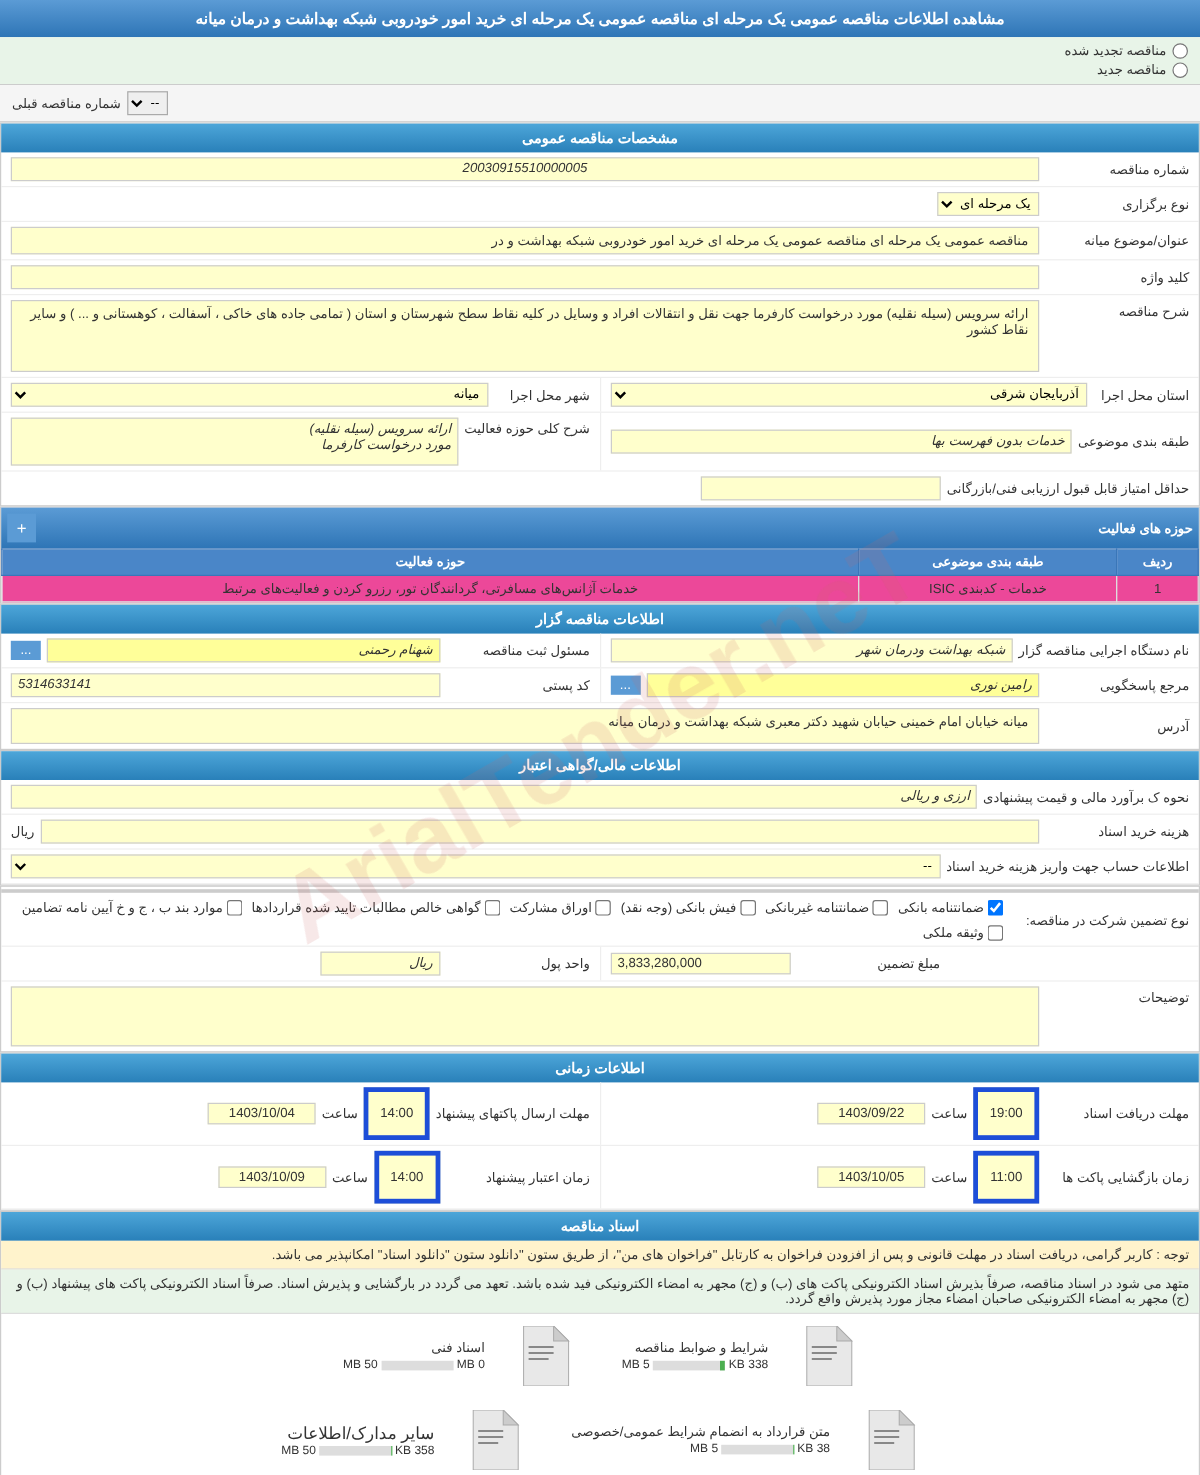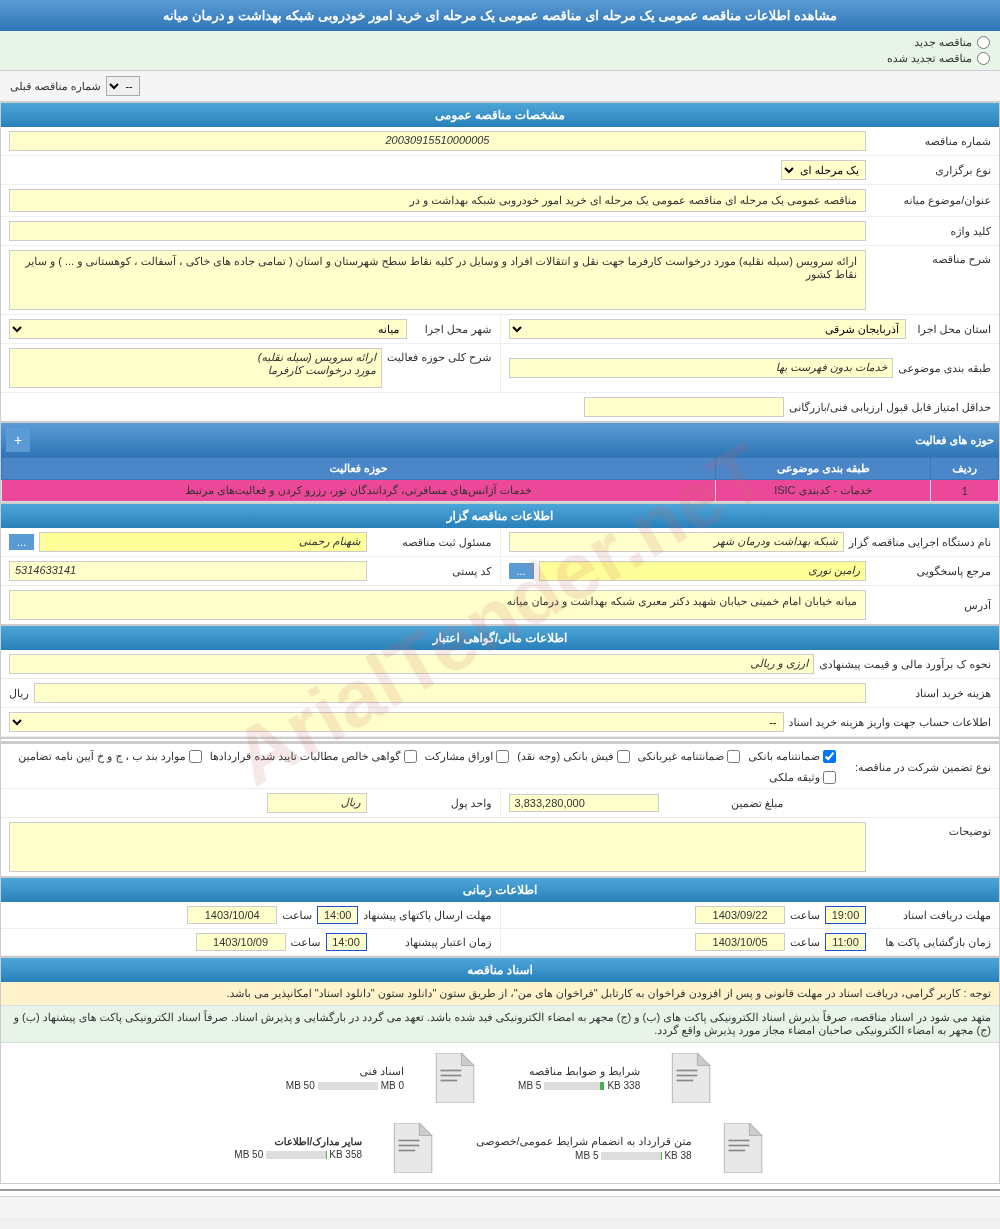--- a/index.html
+++ b/index.html
@@ -81,21 +81,21 @@
     
     .plus-btn { background: #5b9bd5; color: white; border: none; padding: 2px 8px; cursor: pointer; font-size: 14px; width: 24px; height: 24px; display: flex; align-items: center; justify-content: center; }
     
     
     .two-col-row { display: flex; border-bottom: 1px solid #eee; }
     .two-col-cell { flex: 1; display: flex; align-items: center; padding: 4px 8px; gap: 5px; }
     .two-col-cell + .two-col-cell { border-right: 1px solid #eee; }
     
     .narrow-label { min-width: 80px; text-align: right; flex-shrink: 0; font-size: 11px; }
     
-    .time-input { background: #ffffcc; border: 1px solid #1d4ed8; padding: 2px 5px; font-size: 11px; width: 41px; text-align: center; direction: ltr; }
+    .time-input { background: #ffffcc; border: 4px solid #1d4ed8; padding: 12px 5px; font-size: 11px; width: 55px; text-align: center; direction: ltr; }
     .date-input { background: #ffffcc; border: 1px solid #ccc; padding: 2px 5px; font-size: 11px; width: 90px; text-align: center; direction: ltr; }
     
     .file-row { display: flex; justify-content: center; gap: 40px; padding: 10px 20px; }
     .file-pair { display: flex; align-items: center; gap: 24px; }
     .file-info { display: flex; flex-direction: column; gap: 2px; }
     .size-row { display: flex; align-items: center; gap: 3px; font-size: 10px; }
     .size-bar-container { width: 60px; height: 8px; background: #ddd; position: relative; }
     .size-bar-fill { height: 100%; background: #4caf50; }
 
     .watermark { position: fixed; top: 50%; left: 50%; transform: translate(-50%, -50%) rotate(-30deg); font-size: 80px; color: rgba(200,100,100,0.15); pointer-events: none; z-index: 9999; font-weight: bold; }
@@ -105,25 +105,25 @@
 
 <div class="page-wrapper">
 
   <div class="main-header">
     <span>مشاهده اطلاعات مناقصه عمومی یک مرحله ای مناقصه عمومی یک مرحله ای خرید امور خودروبی شبکه بهداشت و درمان میانه</span>
   </div>
 
   <div class="top-radio-section">
     <div class="radio-row">
       <input type="radio" name="tender_type" style="">
-      <label>مناقصه جدید</label>
+      <label>مناقصه تجدید شده</label>
     </div>
     <div class="radio-row">
       <input type="radio" name="tender_type" style="">
-      <label>مناقصه تجدید شده</label>
+      <label>مناقصه جدید</label>
     </div>
   </div>
 
   <div class="dropdown-row">
     <select>
       <option>--</option>
     </select>
     <label>شماره مناقصه قبلی</label>
   </div>
 
@@ -457,21 +457,21 @@
         <div class="file-icon">
           <svg viewBox="0 0 50 60" xmlns="http://www.w3.org/2000/svg">
             <polygon points="5,0 35,0 50,15 50,60 5,60" fill="#e8e8e8" stroke="#aaa" stroke-width="1"></polygon>
             <polygon points="35,0 35,15 50,15" fill="#ccc" stroke="#aaa" stroke-width="1"></polygon>
             <rect x="10" y="20" width="25" height="2" fill="#888"></rect>
             <rect x="10" y="26" width="25" height="2" fill="#888"></rect>
             <rect x="10" y="32" width="20" height="2" fill="#888"></rect>
           </svg>
         </div>
         <div class="file-info">
-          <span style="font-size:10px;font-weight:bold;">سایر مدارک/اطلاعات</span>
+          <span style="font-size:14px;">سایر مدارک/اطلاعات</span>
           <div class="size-row">
             <span>358 KB</span>
             <div class="size-bar-container">
               <div class="size-bar-fill" style="width:1%;"></div>
             </div>
             <span>50 MB</span>
           </div>
         </div>
       </div>
     </div>

